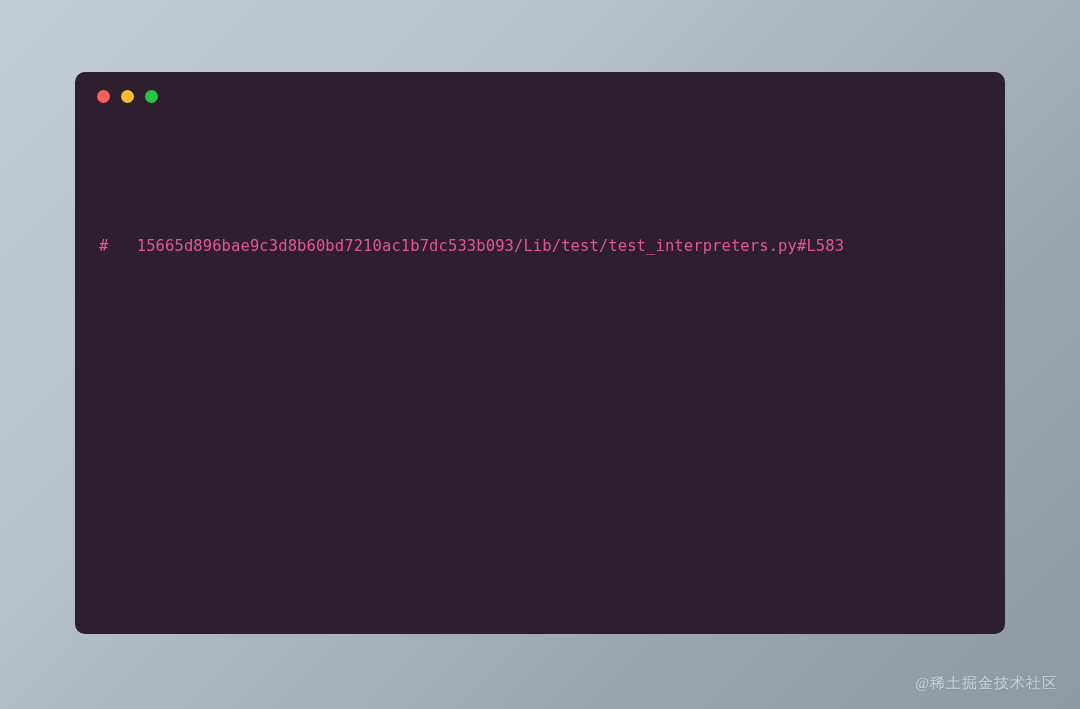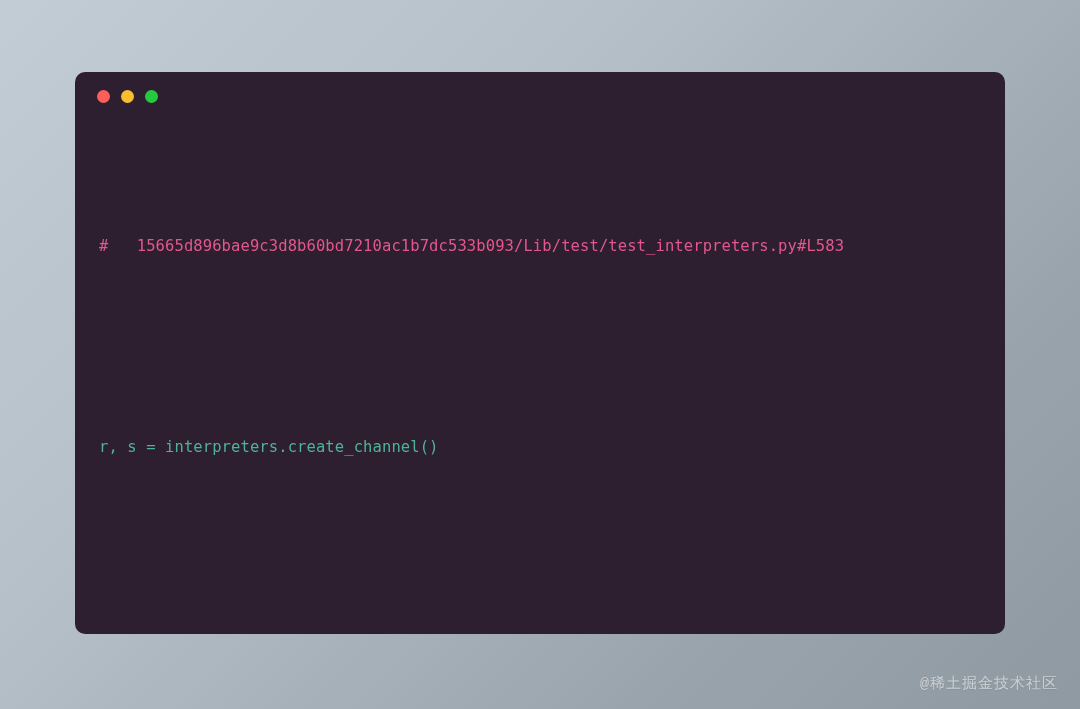--- a/index.html
+++ b/index.html
@@ -64,21 +64,21 @@
   }
 
   .tok-comment { color: #e2578f; }
   .tok-func    { color: #4eb396; }
   .tok-var     { color: #4eb396; }
 
   .watermark {
     position: absolute;
     right: 22px;
     bottom: 16px;
-    font-family: Liberation Mono, monospace;
+    font-family: Liberation Serif, serif;
     font-size: 15px;
     color: rgba(255, 255, 255, 0.55);
     letter-spacing: 1px;
     text-shadow: 0 1px 1px rgba(0,0,0,0.08);
   }
 </style>
 </head>
 <body>
 
 <div class="code-window">
@@ -89,21 +89,20 @@
     <span class="dot dot-maximize"></span>
   </div>
 
   <div class="code-body">
 
 
     <div class="line"><span class="tok-comment">#   15665d896bae9c3d8b60bd7210ac1b7dc533b093/Lib/test/test_interpreters.py#L583</span></div>
 
     <div class="line blank"></div>
 
-    <div class="line"><span class="tok-var">r, s = </span><span class="tok-func">interpreters.create_channel()</span></div>
 
     <div class="line blank"></div>
 
     
 
     
 
     
 
     

